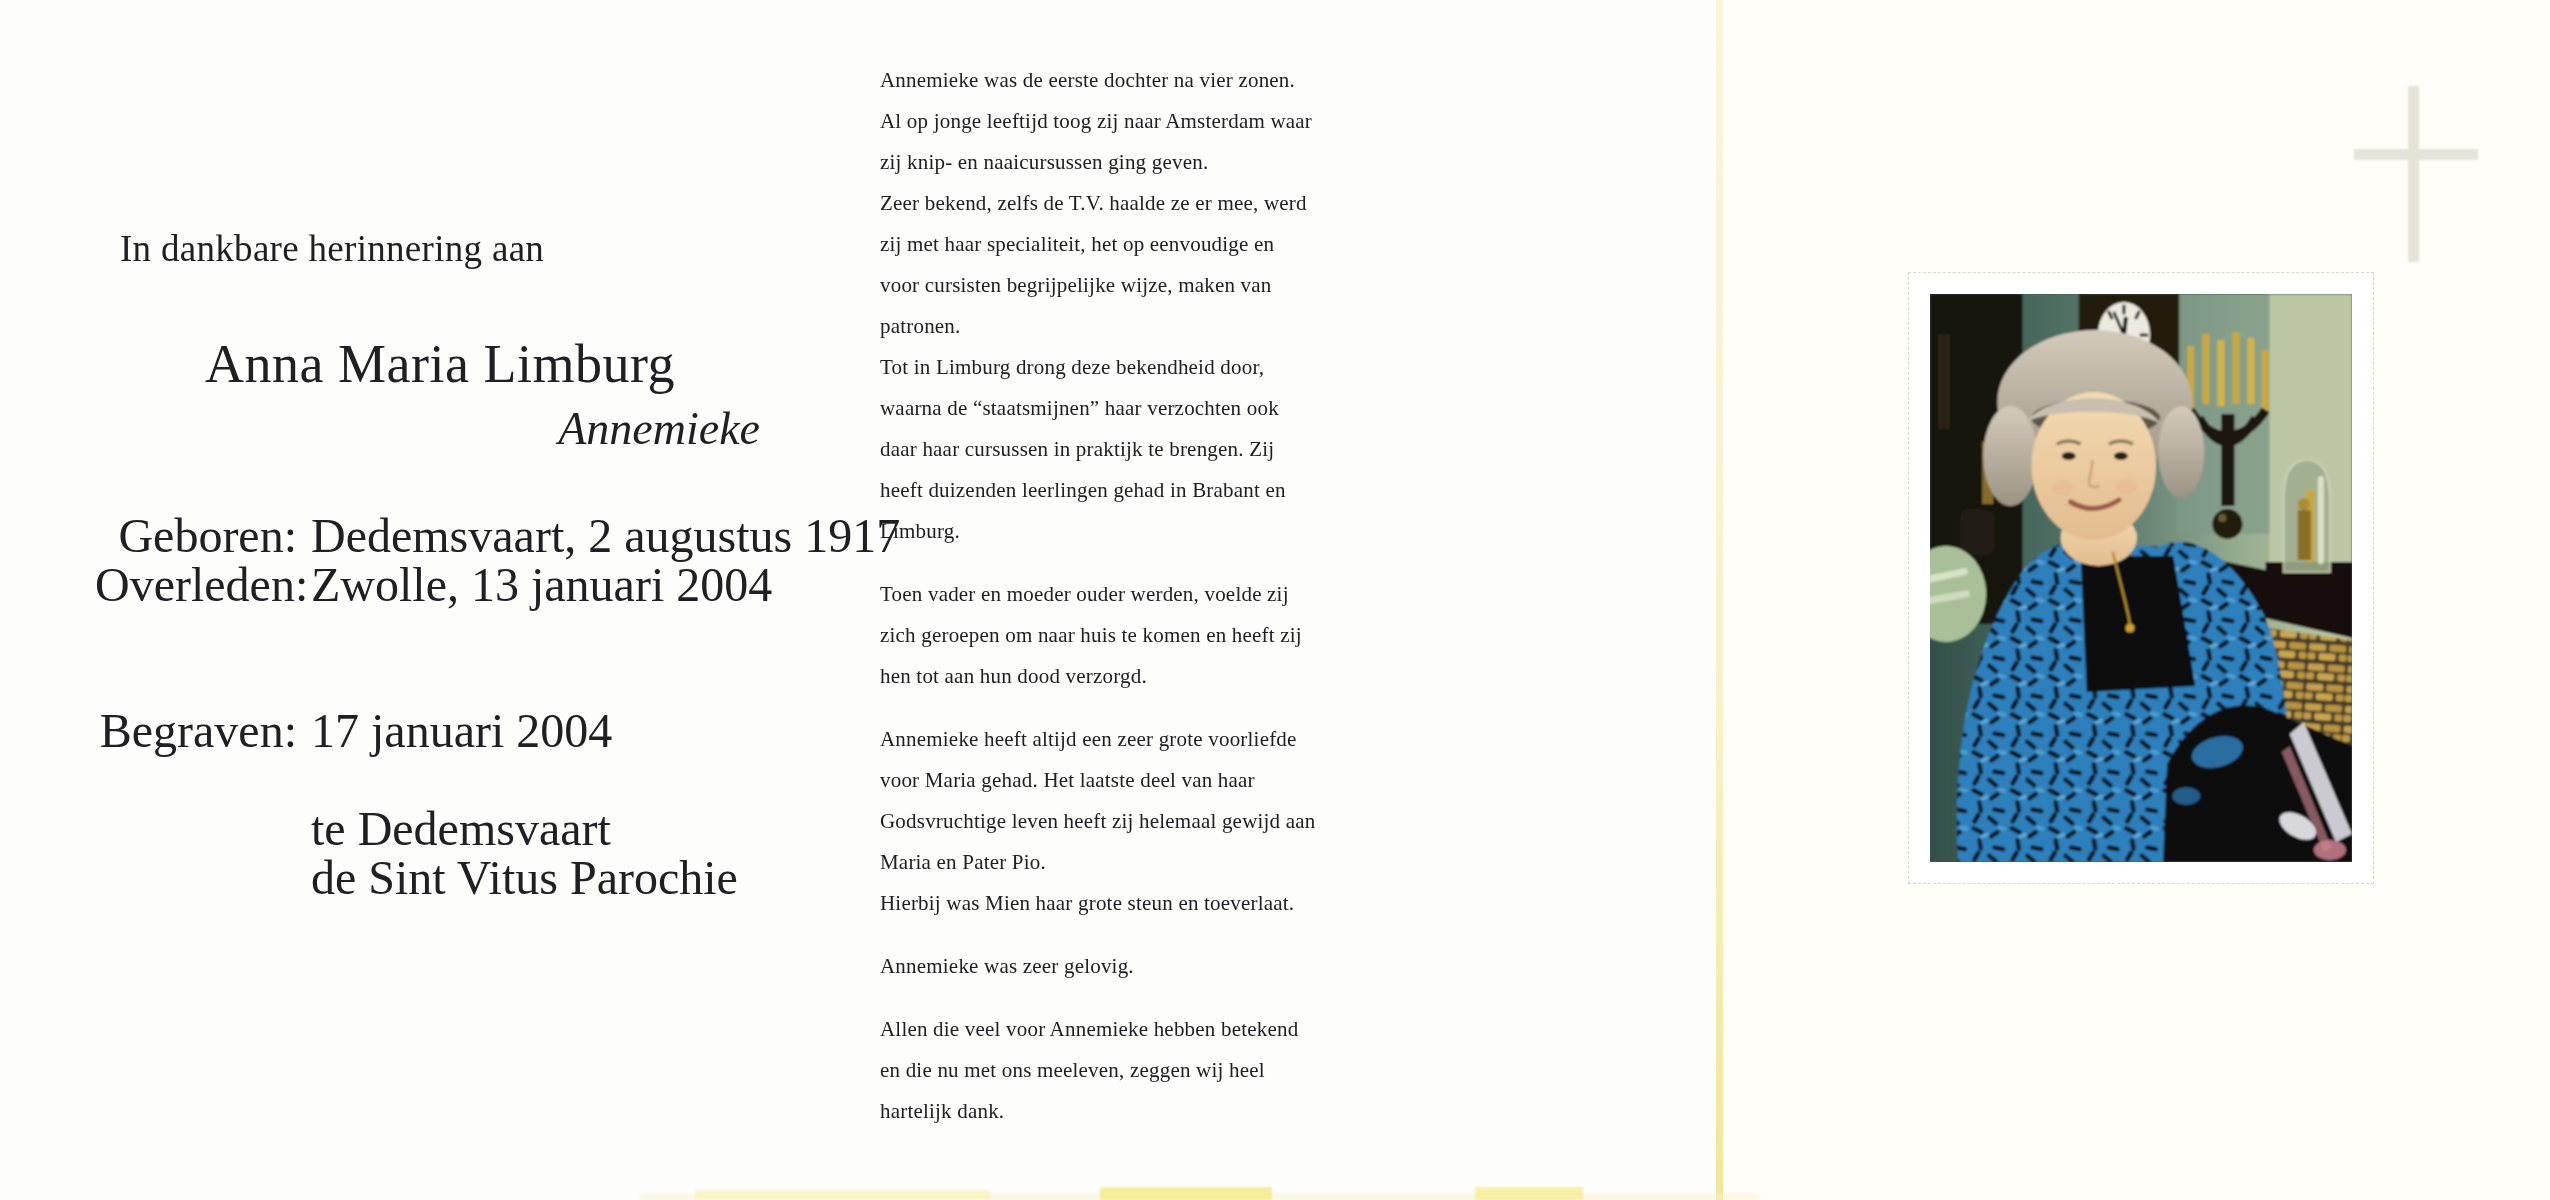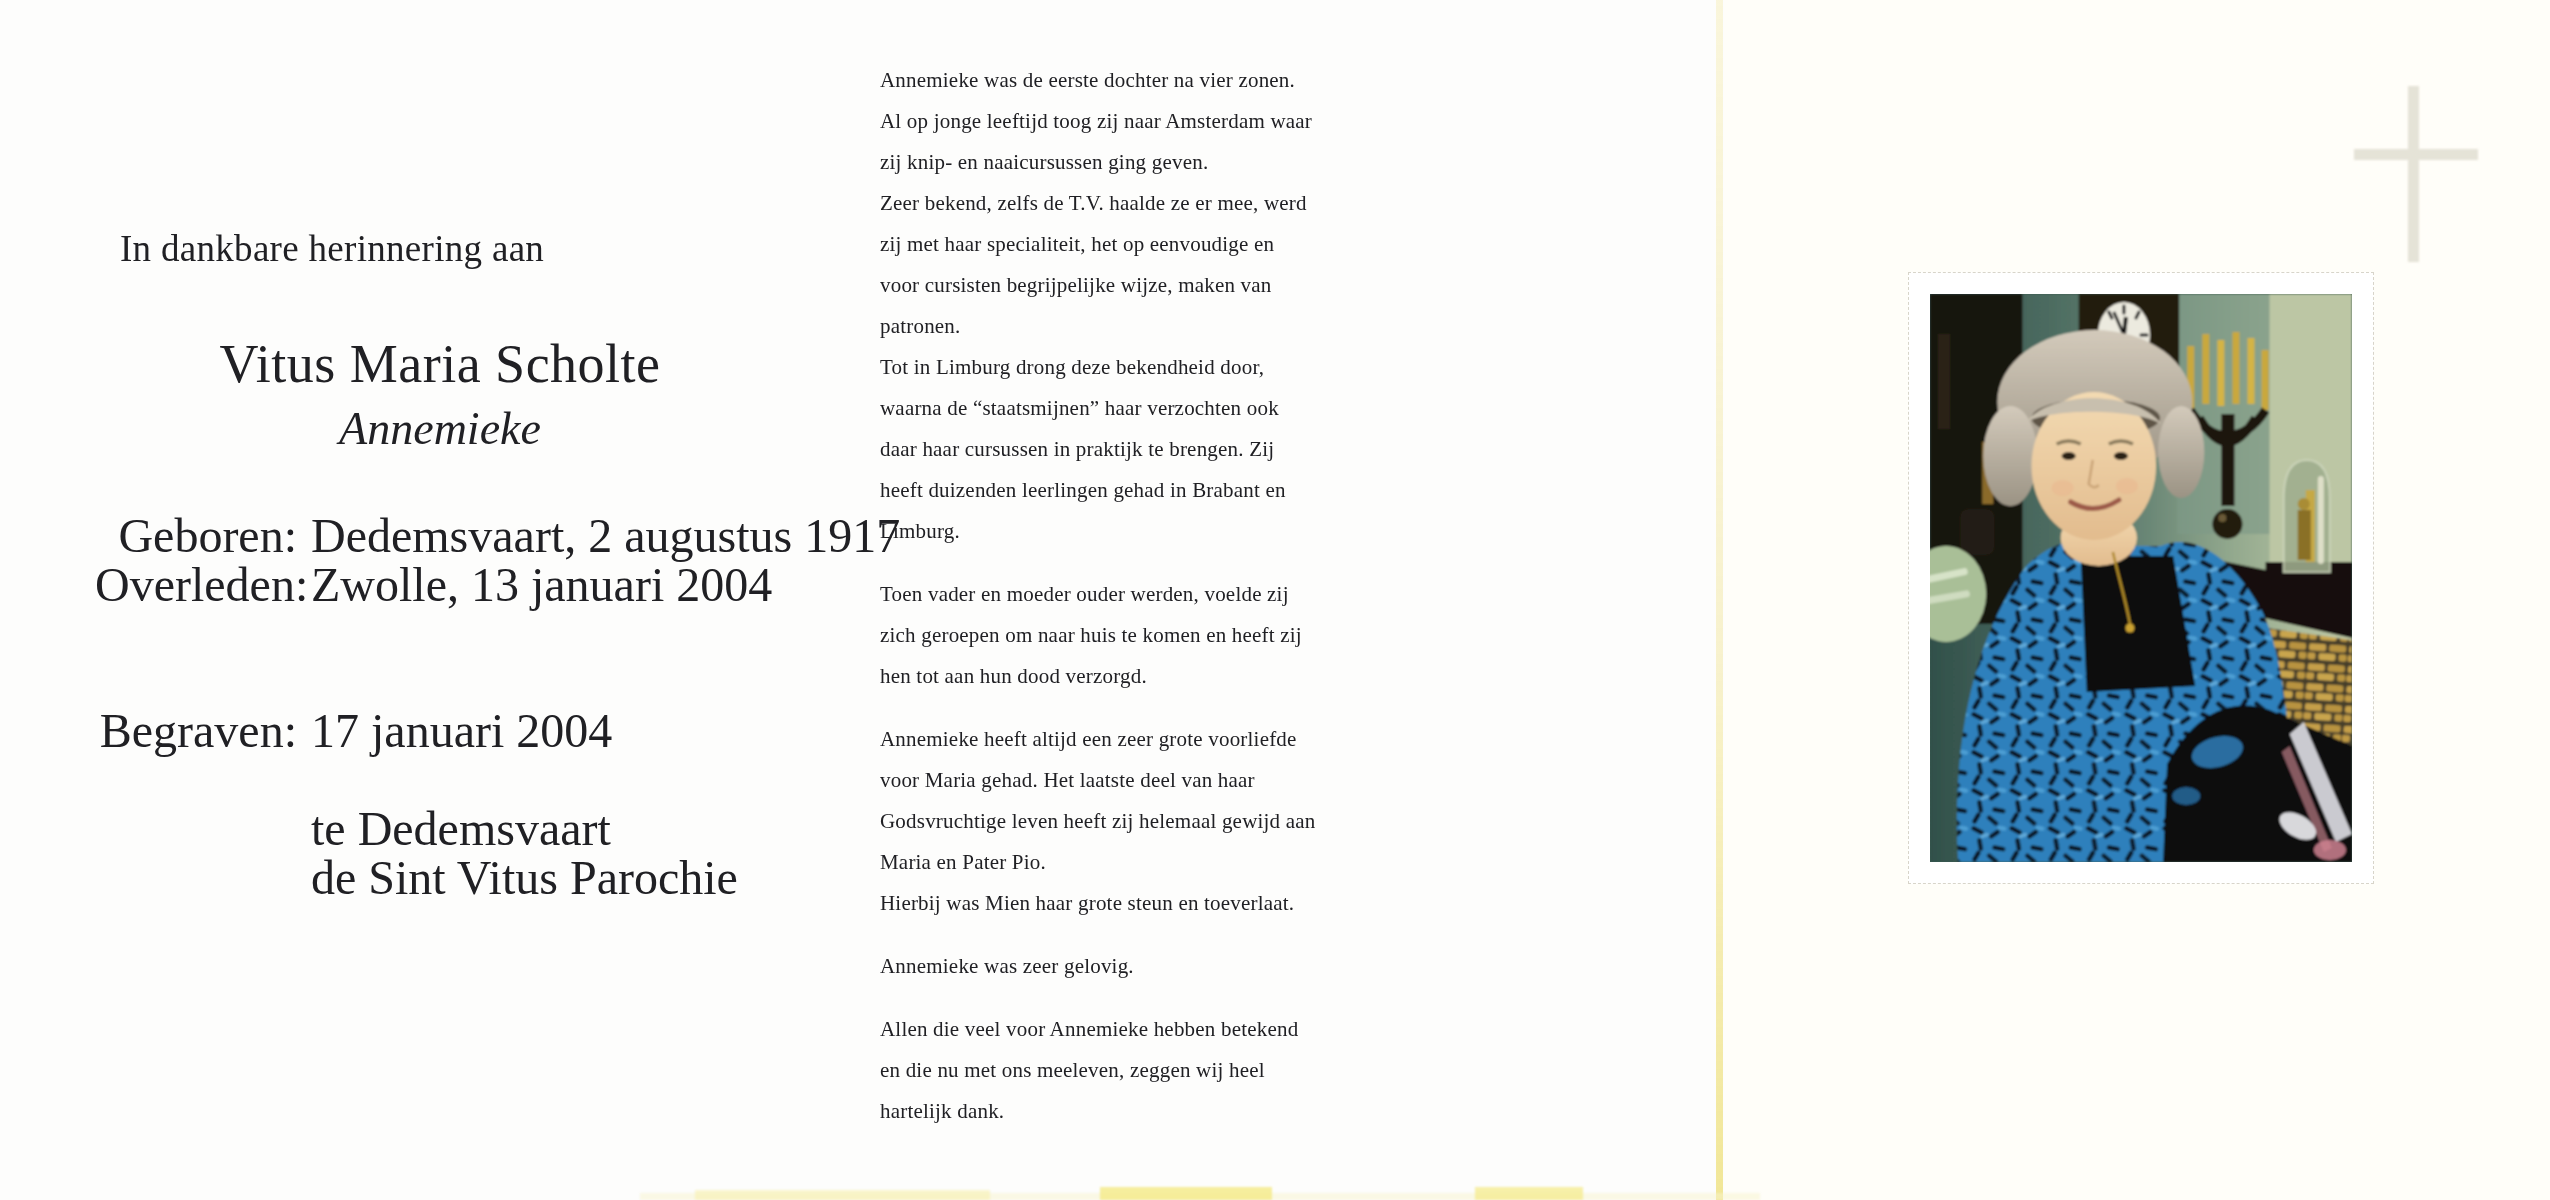--- a/index.html
+++ b/index.html
@@ -28,21 +28,21 @@
   .cross{position:absolute;filter:blur(1.2px);opacity:.8;}
   .cross .bar{position:absolute;background:#dfdccf;}
   .cross .v{left:2408px;top:86px;width:11px;height:176px;}
   .cross .h{left:2354px;top:149px;width:124px;height:11px;}
 
   
   .intro{position:absolute;left:120px;top:227px;width:640px;text-align:left;
     font-size:37px;letter-spacing:.3px;}
   .name{position:absolute;left:120px;top:333px;width:640px;text-align:center;
     font-size:54px;font-weight:normal;margin:0;letter-spacing:.5px;}
-  .nickname{position:absolute;left:120px;top:402px;width:640px;text-align:center;
+  .nickname{position:absolute;left:120px;top:402px;width:640px;text-align:right;
     font-size:46px;font-style:italic;}
   .vitals{position:absolute;left:95px;top:508px;}
   .burial{position:absolute;left:95px;top:703px;}
   .vrow{display:flex;height:49px;font-size:48px;}
   .vlabel{width:202px;text-align:right;margin-right:14px;flex:0 0 auto;}
   .vvalue{white-space:nowrap;}
 
   
   .bio{position:absolute;left:880px;top:60px;width:870px;
     font-size:21px;line-height:41px;letter-spacing:.2px;}
@@ -66,21 +66,21 @@
   <div class="bstrip s2"></div>
   <div class="bstrip s3"></div>
 
   <div class="cross">
     <span class="bar v"></span>
       <span class="bar h"></span>
   </div>
 
   <section>
     <div class="intro">In dankbare herinnering aan</div>
-    <h1 class="name">Vitus Maria Scholte</h1>
+    <h1 class="name">Anna Maria Limburg</h1>
     <div class="nickname">Annemieke</div>
 
     <div class="vitals">
       <div class="vrow">
         <span class="vlabel">Geboren:</span>
         <span class="vvalue">Dedemsvaart, 2 augustus 1917</span>
       </div>
       <div class="vrow">
         <span class="vlabel">Overleden:</span>
         <span class="vvalue">Zwolle, 13 januari 2004</span>

